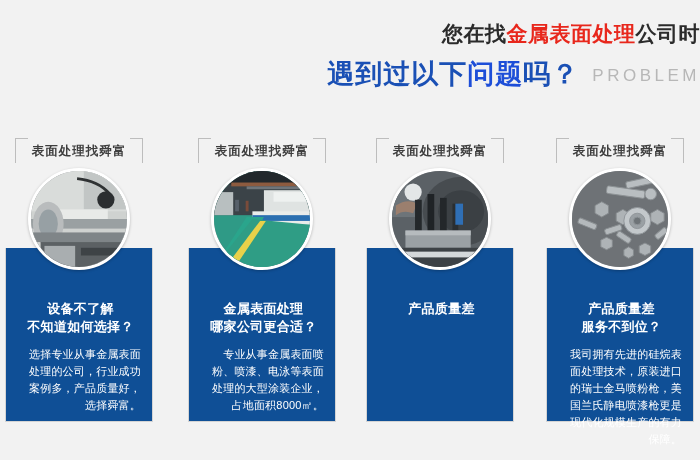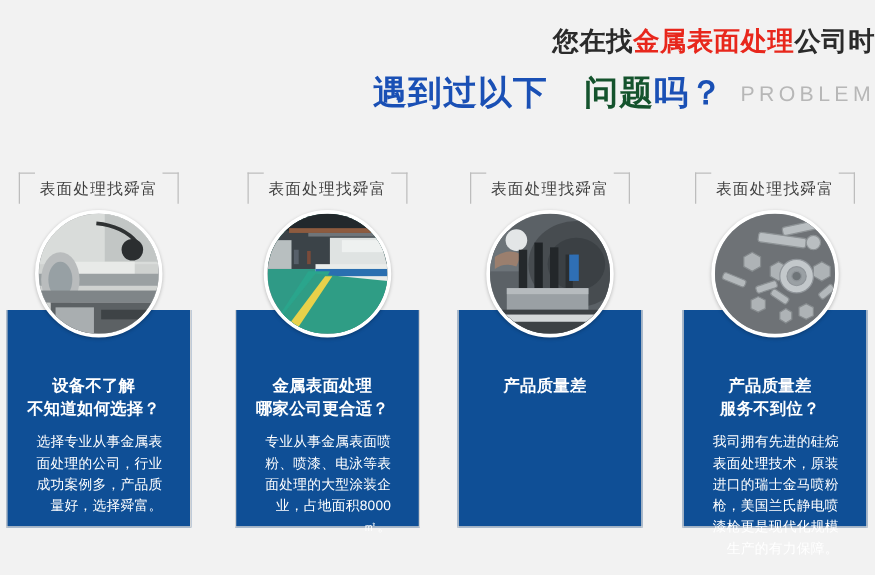--- a/index.html
+++ b/index.html
@@ -17,57 +17,57 @@
     margin-top: 20px;
     font-size: 21px; font-weight: 700; color: #2b2b2b;
     letter-spacing: 0.5px; line-height: 28px; white-space: nowrap;
   }
   .title-line1 .red { color: #e8271c; }
   .title-line2 {
     margin-top: 9px;
     font-size: 27px; font-weight: 700; color: #1a50b5;
     letter-spacing: 1px; line-height: 34px; white-space: nowrap;
   }
-  .title-line2 .red { color: #14532d; margin-left: 29px; }
+  .title-line2 .red { color: #1d4ed8; }
   .title-line2 .problem {
     color: #b7b7b7; font-size: 17px; font-weight: 400;
     letter-spacing: 3.5px; margin-left: 13px; vertical-align: 2px;
   }
 
   
   .cards { position: absolute; top: 136px; left: 0; width: 700px; height: 300px; }
   .card { position: absolute; top: 0; width: 148px; height: 290px; }
   .card.c1 { left: 5px; }
   .card.c2 { left: 188px; }
   .card.c3 { left: 366px; }
   .card.c4 { left: 546px; }
 
   
   .bracket {
-    position: relative; height: 30px; width: 140px; margin: 0 auto;
+    position: relative; height: 30px; width: 140px; margin: 0 auto; font-weight: bold;
   }
   .bracket .btxt {
     position: absolute; left: 0; right: 0; top: 6px;
     text-align: center; font-size: 12.5px; color: #3e3e3e;
     letter-spacing: 1px; line-height: 18px; white-space: nowrap;
   }
   .bracket::before, .bracket::after {
     content: ""; position: absolute; top: 2px; width: 12px; height: 24px;
   }
   .bracket::before { left: 6px; border-left: 1px solid #bdbdbd; border-top: 1px solid #bdbdbd; }
   .bracket::after { right: 6px; border-right: 1px solid #bdbdbd; border-top: 1px solid #bdbdbd; }
 
   
   .panel {
     position: absolute; top: 112px; left: 0; width: 148px; height: 174px;
     background: #0f4f96;
     border: 1px solid #d4d4d4;
     border-top: none;
   }
-  .panel-inner { padding: 52px 18px 10px 10px; text-align: center; }
+  .panel-inner { padding: 52px 7px 10px 10px; text-align: center; }
   .ptitle {
     color: #ffffff; font-size: 13px; font-weight: 700;
     line-height: 18px; letter-spacing: 0.3px;
   }
   .pbody {
     margin-top: 10px; color: #ffffff; font-size: 11px;
     line-height: 17px; text-align: right; letter-spacing: 0.2px;
     padding: 0 4px;
   }
 

